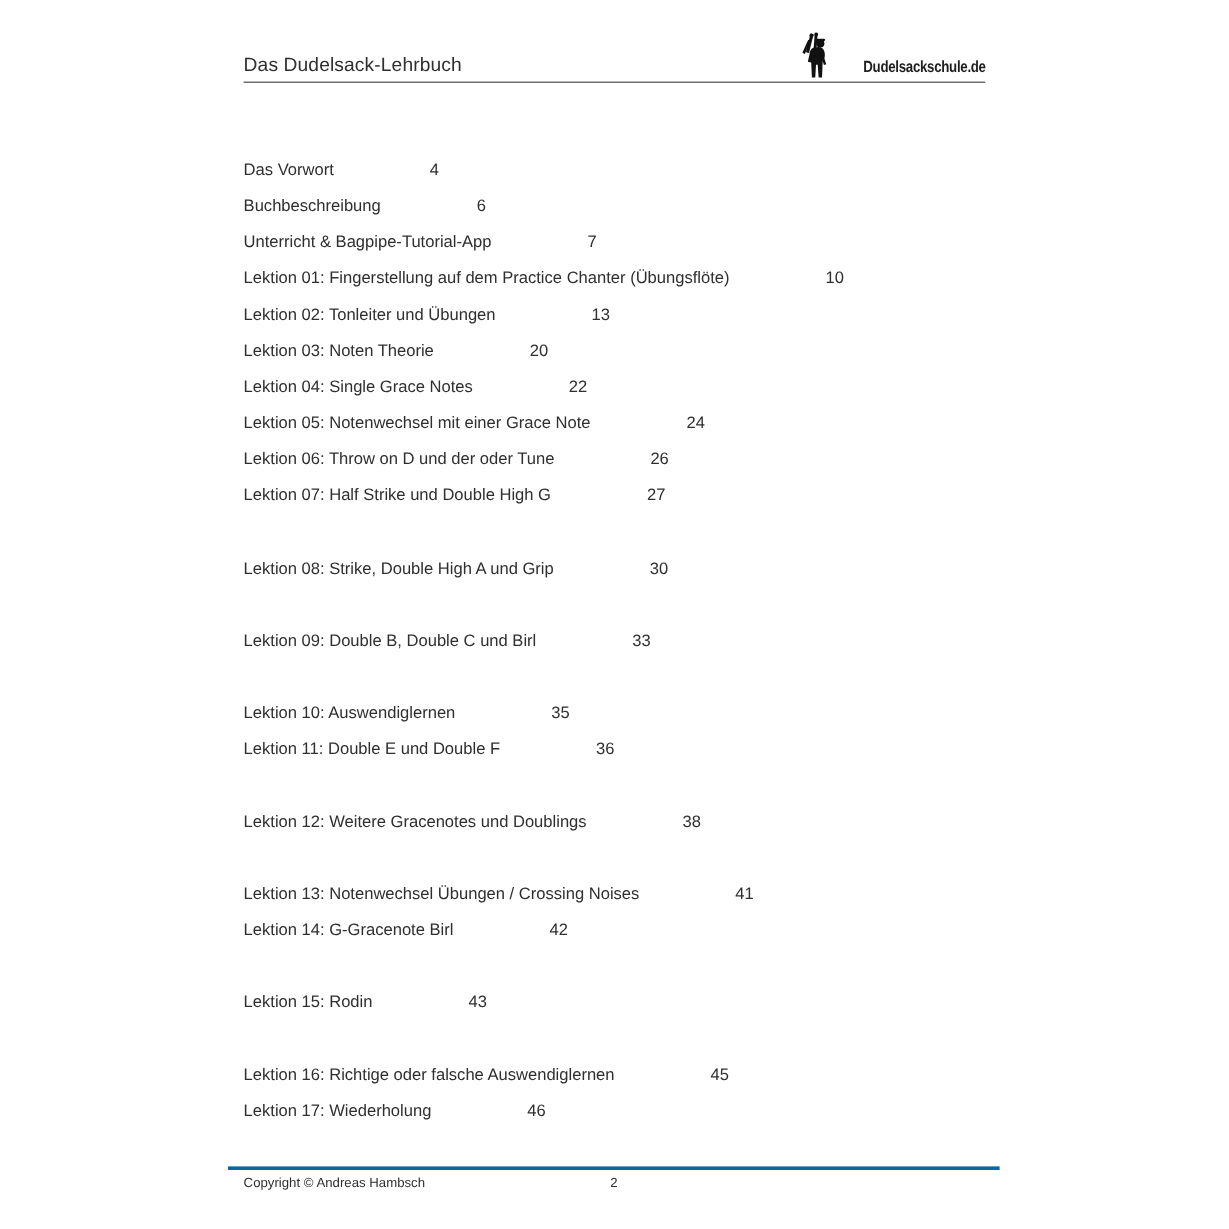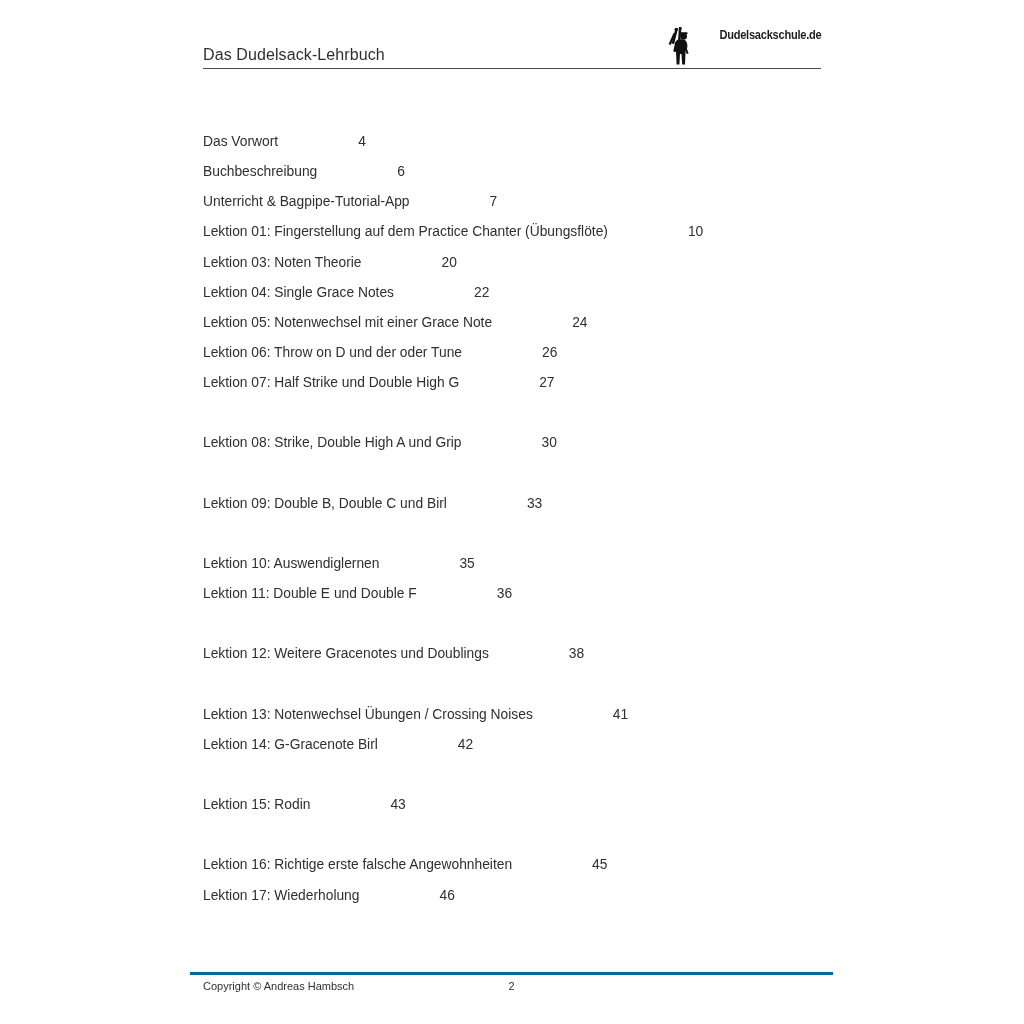--- a/index.html
+++ b/index.html
@@ -32,21 +32,21 @@
     border-bottom: 1.5px solid #4a4a4a;
     box-sizing: border-box;
   }
   .book-title {
     font-size: 16px;
     padding-bottom: 4px;
     letter-spacing: 0.1px;
   }
   .brand {
     display: flex;
-    align-items: flex-start;
+    align-items: flex-end;
     margin-bottom: 1px;
   }
   .brand svg { display: block; }
   .brand-name {
     font-size: 13.5px;
     font-weight: bold;
     color: #1e1e1e;
     letter-spacing: -0.3px;
     transform: scaleX(0.82);
     transform-origin: right bottom;
@@ -196,20 +196,25 @@
     <span class="label">Unterricht &amp; Bagpipe-Tutorial-App</span>
     <span class="dots"></span>
     <span class="page">7</span>
   </div>
       <div class="row chapter">
     <span class="label">Lektion 01: Fingerstellung auf dem Practice Chanter (Übungsflöte)</span>
     <span class="dots"></span>
     <span class="page">10</span>
   </div>
       <div class="row chapter">
+    <span class="label">Lektion 02: Tonleiter und Übungen</span>
+    <span class="dots"></span>
+    <span class="page">13</span>
+  </div>
+      <div class="row chapter">
     <span class="label">Lektion 03: Noten Theorie</span>
     <span class="dots"></span>
     <span class="page">20</span>
   </div>
       <div class="row chapter">
     <span class="label">Lektion 04: Single Grace Notes</span>
     <span class="dots"></span>
     <span class="page">22</span>
   </div>
       <div class="row chapter">
@@ -296,21 +301,21 @@
     <span class="label">Lektion 15: Rodin</span>
     <span class="dots"></span>
     <span class="page">43</span>
   </div>
       <div class="row tune">
     <span class="label">The Green Hills of Tyrol</span>
     <span class="app-label">Bagpipe Tutorial App</span>
     <span class="page">44</span>
   </div>
       <div class="row chapter">
-    <span class="label">Lektion 16: Richtige erste falsche Angewohnheiten</span>
+    <span class="label">Lektion 16: Richtige oder falsche Auswendiglernen</span>
     <span class="dots"></span>
     <span class="page">45</span>
   </div>
       <div class="row chapter">
     <span class="label">Lektion 17: Wiederholung</span>
     <span class="dots"></span>
     <span class="page">46</span>
   </div>
     </div>
 

